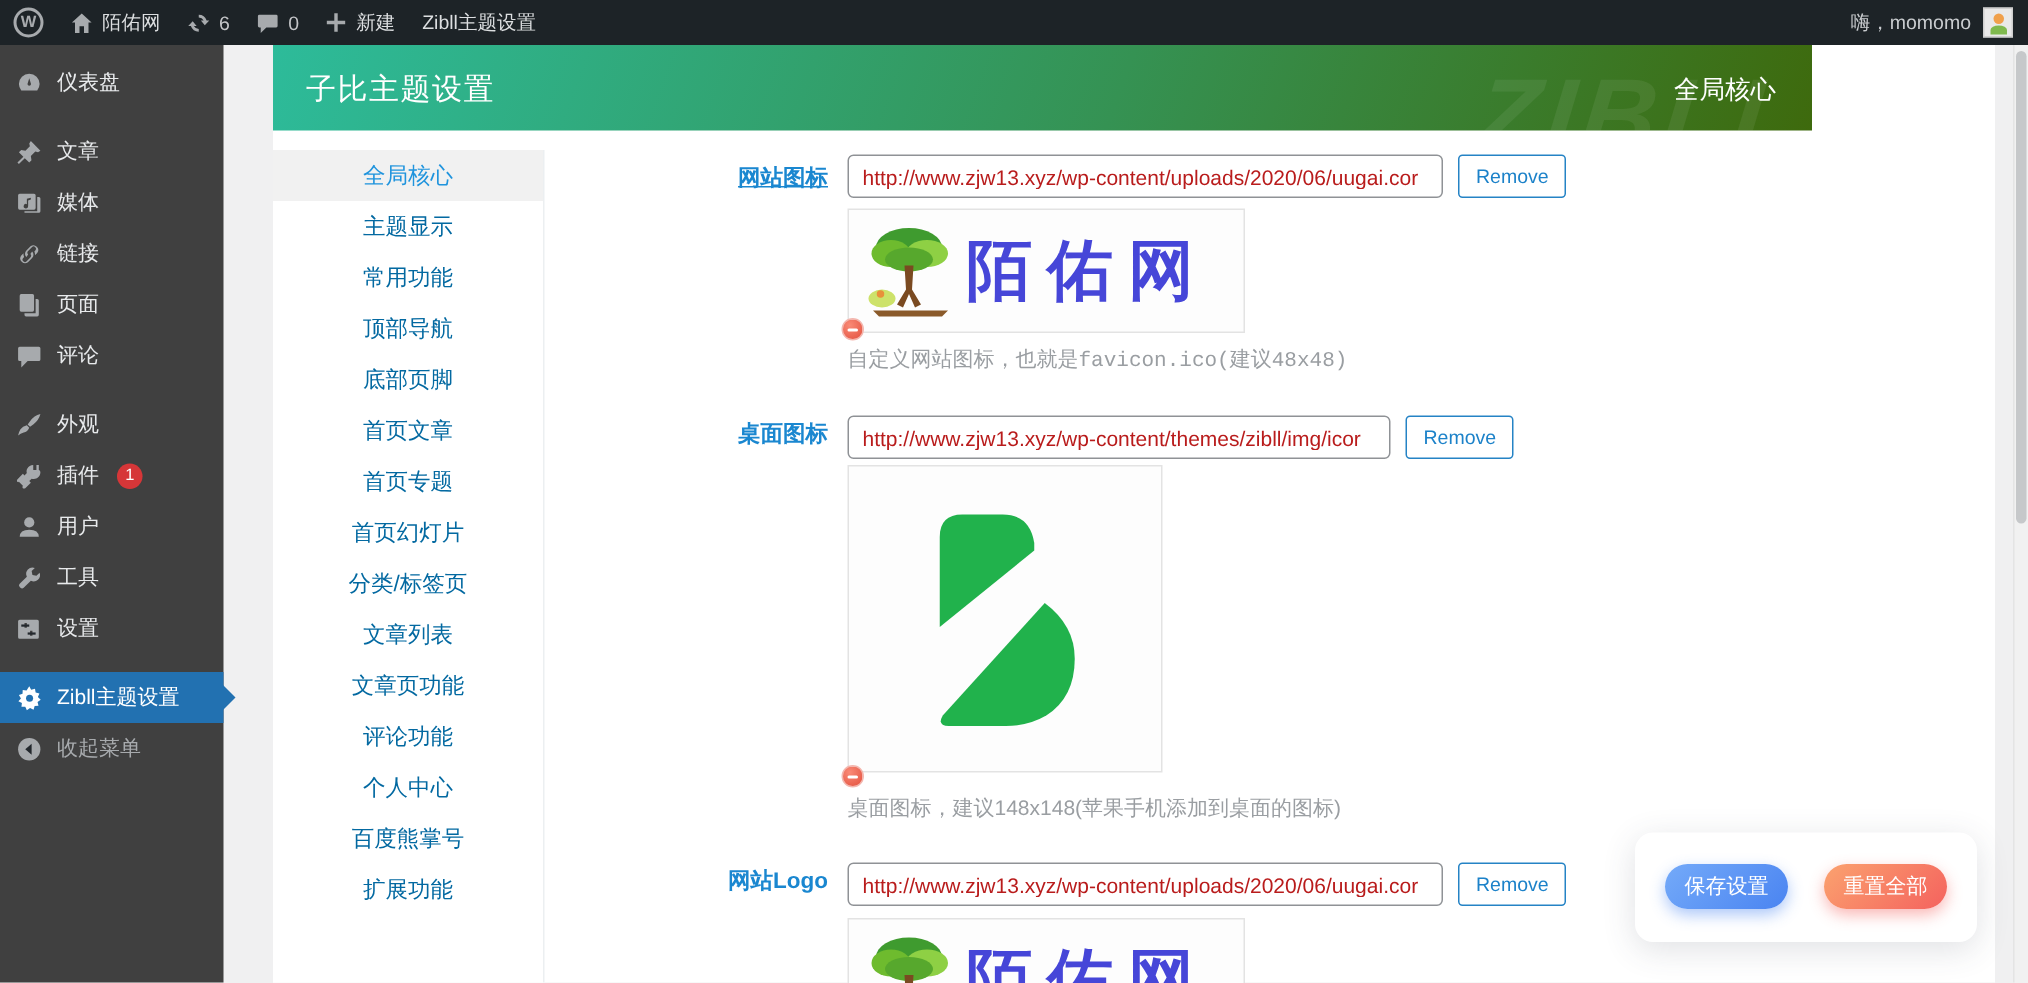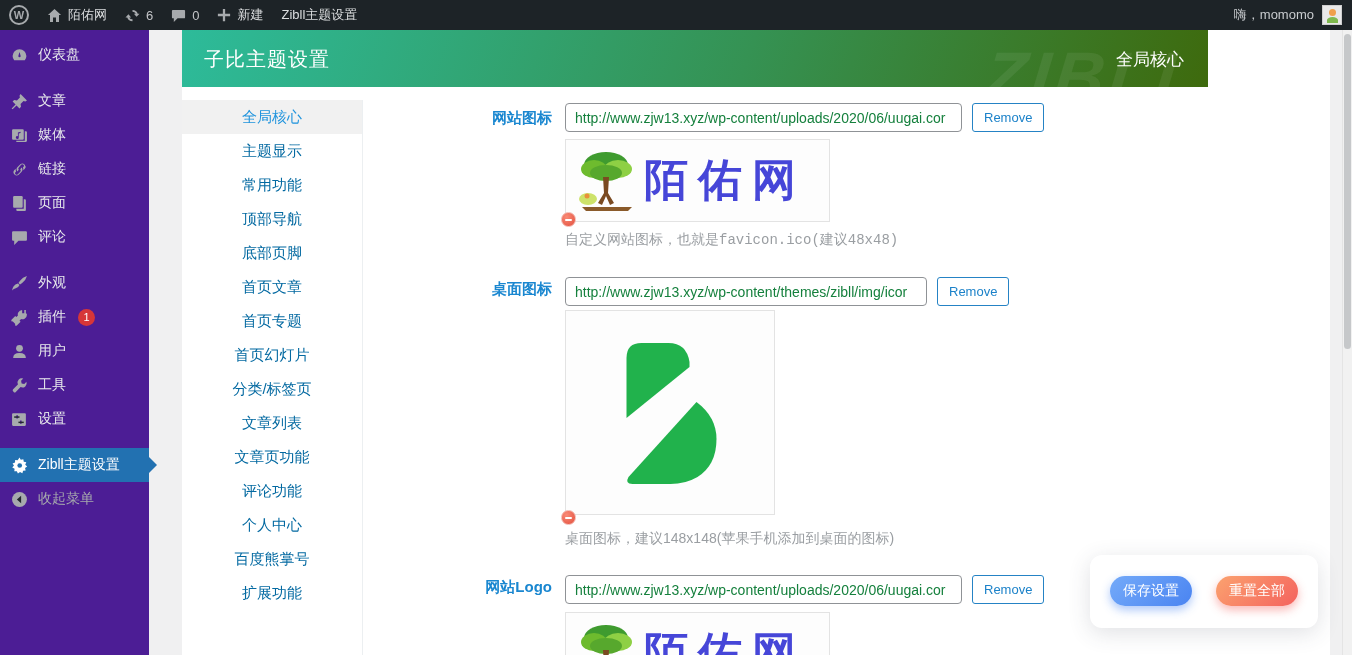--- a/index.html
+++ b/index.html
@@ -20,21 +20,21 @@
   #ab-right { margin-left:auto; display:flex; align-items:center; gap:8px; padding-right:10px; }
   #ab-avatar { width:20px; height:20px; background:#e9e9e9; border:1px solid #cfcfcf;
                position:relative; overflow:hidden; }
   #ab-avatar .dot1 { position:absolute; left:6px; top:3px; width:7px; height:7px;
                      border-radius:50%; background:#f0a04b; }
   #ab-avatar .dot2 { position:absolute; left:4px; top:11px; width:11px; height:6px;
                      border-radius:50% 50% 0 0; background:#7fb94e; }
 
   
   #wpsidebar { position:absolute; left:0; top:30px; width:149px; height:625px;
-               background:#4c1d95; padding-top:8px; }
+               background:#404040; padding-top:8px; }
   .wm-item { height:34px; display:flex; align-items:center; gap:10px; padding-left:11px;
              color:#e8eaec; font-size:14px; cursor:pointer; position:relative; }
   .wm-item svg { fill:#a7aaad; flex:0 0 auto; }
   .wm-sep { height:12px; }
   .wm-item.active { background:#2271b1; color:#fff; }
   .wm-item.active svg { fill:#fff; }
   .wm-item.active::after { content:""; position:absolute; right:-8px; top:50%;
              margin-top:-9px; border:9px solid transparent; border-left-color:#2271b1;
              border-right-width:0; }
   .wm-badge { min-width:17px; height:17px; border-radius:9px; background:#d63638;
@@ -58,21 +58,21 @@
   #theme-menu { position:absolute; left:0; top:70px; width:181px;
                 border-right:1px solid #eceff1; height:555px; background:#fff; }
   .tm-item { height:34px; display:flex; align-items:center; justify-content:center;
              font-size:15px; color:#0369a1; cursor:pointer; }
   .tm-item.active { background:#f1f1f1; color:#2094dd; }
 
   
   .fld-label { position:absolute; width:190px; left:362px; text-align:right;
                font-size:15px; font-weight:bold; color:#1a87d0; }
   .url-input { position:absolute; height:29px; border:1px solid #8f9296; border-radius:4px;
-               font-size:14px; color:#15803d; padding:0 9px;
+               font-size:14px; color:#b91c1c; padding:0 9px;
                font-family:"Liberation Sans",sans-serif; background:#fff; }
   .remove-btn { position:absolute; height:29px; padding:0 11px; background:#fff;
                border:1px solid #2583c5; border-radius:3px; color:#1c82c9;
                font-size:13px; cursor:pointer; font-family:"Liberation Sans",sans-serif; }
   .preview-box { position:absolute; background:#fdfdfd; border:1px solid #e3e3e3;
                display:flex; align-items:center; justify-content:flex-start; }
   .logo-row { display:flex; align-items:center; padding-left:10px; gap:6px; }
   .moyou-text { font-family:"Liberation Serif","DejaVu Serif",serif; font-weight:bold;
                color:#4646d8; font-size:44px; letter-spacing:10px; white-space:nowrap; }
   .minus-icon { position:absolute; width:15px; height:15px; border-radius:50%;
@@ -257,21 +257,21 @@
     <div class="tm-item">分类/标签页</div>
     <div class="tm-item">文章列表</div>
     <div class="tm-item">文章页功能</div>
     <div class="tm-item">评论功能</div>
     <div class="tm-item">个人中心</div>
     <div class="tm-item">百度熊掌号</div>
     <div class="tm-item">扩展功能</div>
   </div>
 </div>
 
-<div class="fld-label" style="top:109px;">网站图标</div>
+<div class="fld-label" style="top:109px;text-decoration:underline;">网站图标</div>
 <input class="url-input" style="left: 565px; top: 103px; width: 397px;" value="http://www.zjw13.xyz/wp-content/uploads/2020/06/uugai.cor">
 <button class="remove-btn" style="left:972px; top:103px;">Remove</button>
 <div class="preview-box" style="left:565px; top:139px; width:265px; height:83px;">
   <div class="logo-row">
     <svg width="62" height="64" viewBox="0 0 62 64">
       <ellipse cx="30" cy="16" rx="22" ry="13" fill="#3f9b2f"></ellipse>
       <ellipse cx="18" cy="20" rx="13" ry="9" fill="#6ebb2e"></ellipse>
       <ellipse cx="42" cy="20" rx="14" ry="9" fill="#8ed044"></ellipse>
       <ellipse cx="30" cy="24" rx="16" ry="8" fill="#57a82d"></ellipse>
       <path d="M27 28 L33 28 L32 44 L38 54 L34 56 L30 47 L26 56 L22 54 L28 44 Z" fill="#7a4a21"></path>

